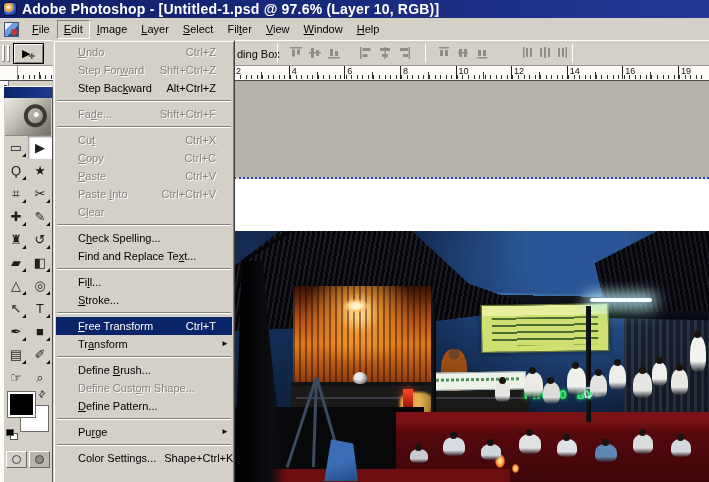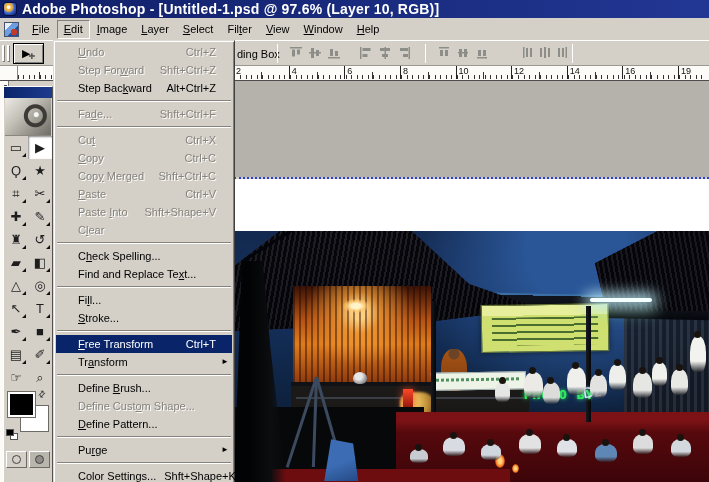--- a/index.html
+++ b/index.html
@@ -794,30 +794,26 @@
     <div class="m-sep"></div>
     <div class="m-row disabled">
       <span class="m-label">Cu<u>t</u></span>
       <span class="m-short">Ctrl+X</span>
     </div>
     <div class="m-row disabled">
       <span class="m-label"><u>C</u>opy</span>
       <span class="m-short">Ctrl+C</span>
     </div>
     <div class="m-row disabled">
-      <span class="m-label">Cop<u>y</u> Merged</span>
-      <span class="m-short">Shft+Ctrl+C</span>
-    </div>
-    <div class="m-row disabled">
       <span class="m-label"><u>P</u>aste</span>
       <span class="m-short">Ctrl+V</span>
     </div>
     <div class="m-row disabled">
       <span class="m-label">Paste <u>I</u>nto</span>
-      <span class="m-short">Shft+Shape+V</span>
+      <span class="m-short">Ctrl+Ctrl+V</span>
     </div>
     <div class="m-row disabled">
       <span class="m-label">C<u>l</u>ear</span>
     </div>
     <div class="m-sep"></div>
     <div class="m-row">
       <span class="m-label">C<u>h</u>eck Spelling...</span>
     </div>
     <div class="m-row">
       <span class="m-label">Find and Replace Te<u>x</u>t...</span>
@@ -849,15 +845,15 @@
       <span class="m-label"><u>D</u>efine Pattern...</span>
     </div>
     <div class="m-sep"></div>
     <div class="m-row">
       <span class="m-label">Pu<u>r</u>ge</span>
       <span class="m-arrow">►</span>
     </div>
     <div class="m-sep"></div>
     <div class="m-row">
       <span class="m-label">Color Settings...</span>
-      <span class="m-short">Shft+Shape+K</span>
+      <span class="m-short">Shape+Ctrl+K</span>
     </div>
   </div>
 
 </body></html>

